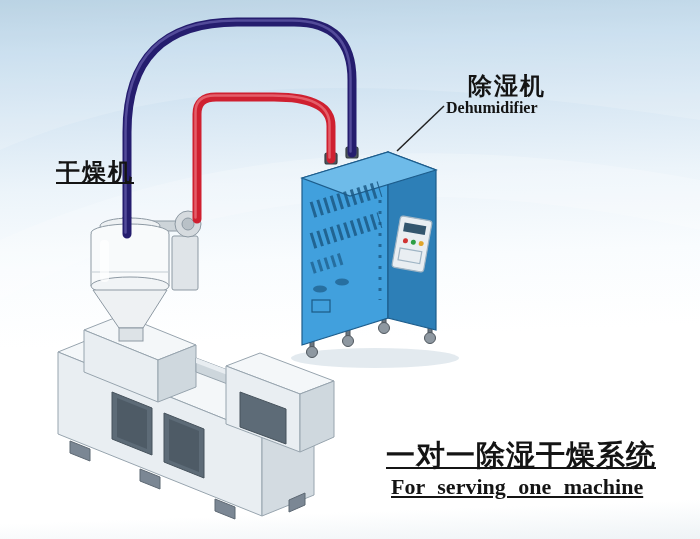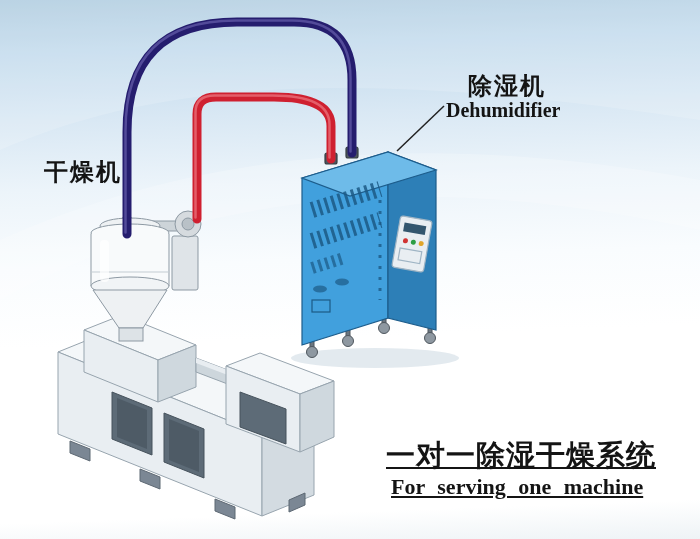--- a/index.html
+++ b/index.html
@@ -10,24 +10,24 @@
     background:linear-gradient(178deg,
       #aecbdf 0%, #c3dbed 10%, #d9e8f4 22%,
       #ecf4fa 34%, #f9fcfe 48%, #ffffff 62%,
       #ffffff 93%, #eef3f6 100%);
     font-family:"DejaVu Sans","Liberation Sans",sans-serif;
   }
   .stage svg{position:absolute;left:0;top:0;}
   .label{position:absolute;z-index:2;white-space:nowrap;color:#141414;}
   .cn{font-family:"DejaVu Sans",sans-serif;font-weight:700;}
   .en{font-family:"Liberation Serif","DejaVu Serif",serif;font-weight:700;}
-  .hopper-cn{left:44px;top:156px;font-size:24px;letter-spacing:2px;}
+  .hopper-cn{left:56px;top:156px;font-size:24px;letter-spacing:2px;text-decoration:underline;}
   .hopper-en{left:50px;top:184px;font-size:21px;}
   .dehum-cn{left:468px;top:70px;font-size:24px;letter-spacing:2px;}
-  .dehum-en{left:446px;top:99px;font-size:20px;}
+  .dehum-en{left:446px;top:99px;font-size:16px;}
   .caption-cn{left:386px;top:436px;font-size:29px;letter-spacing:1px;text-decoration:underline;}
   .caption-en{left:391px;top:474px;font-size:22px;word-spacing:7px;text-decoration:underline;}
 </style>
 </head>
 <body>
 
 <div class="stage">
 
 <svg width="700" height="539" viewBox="0 0 700 539">
 

